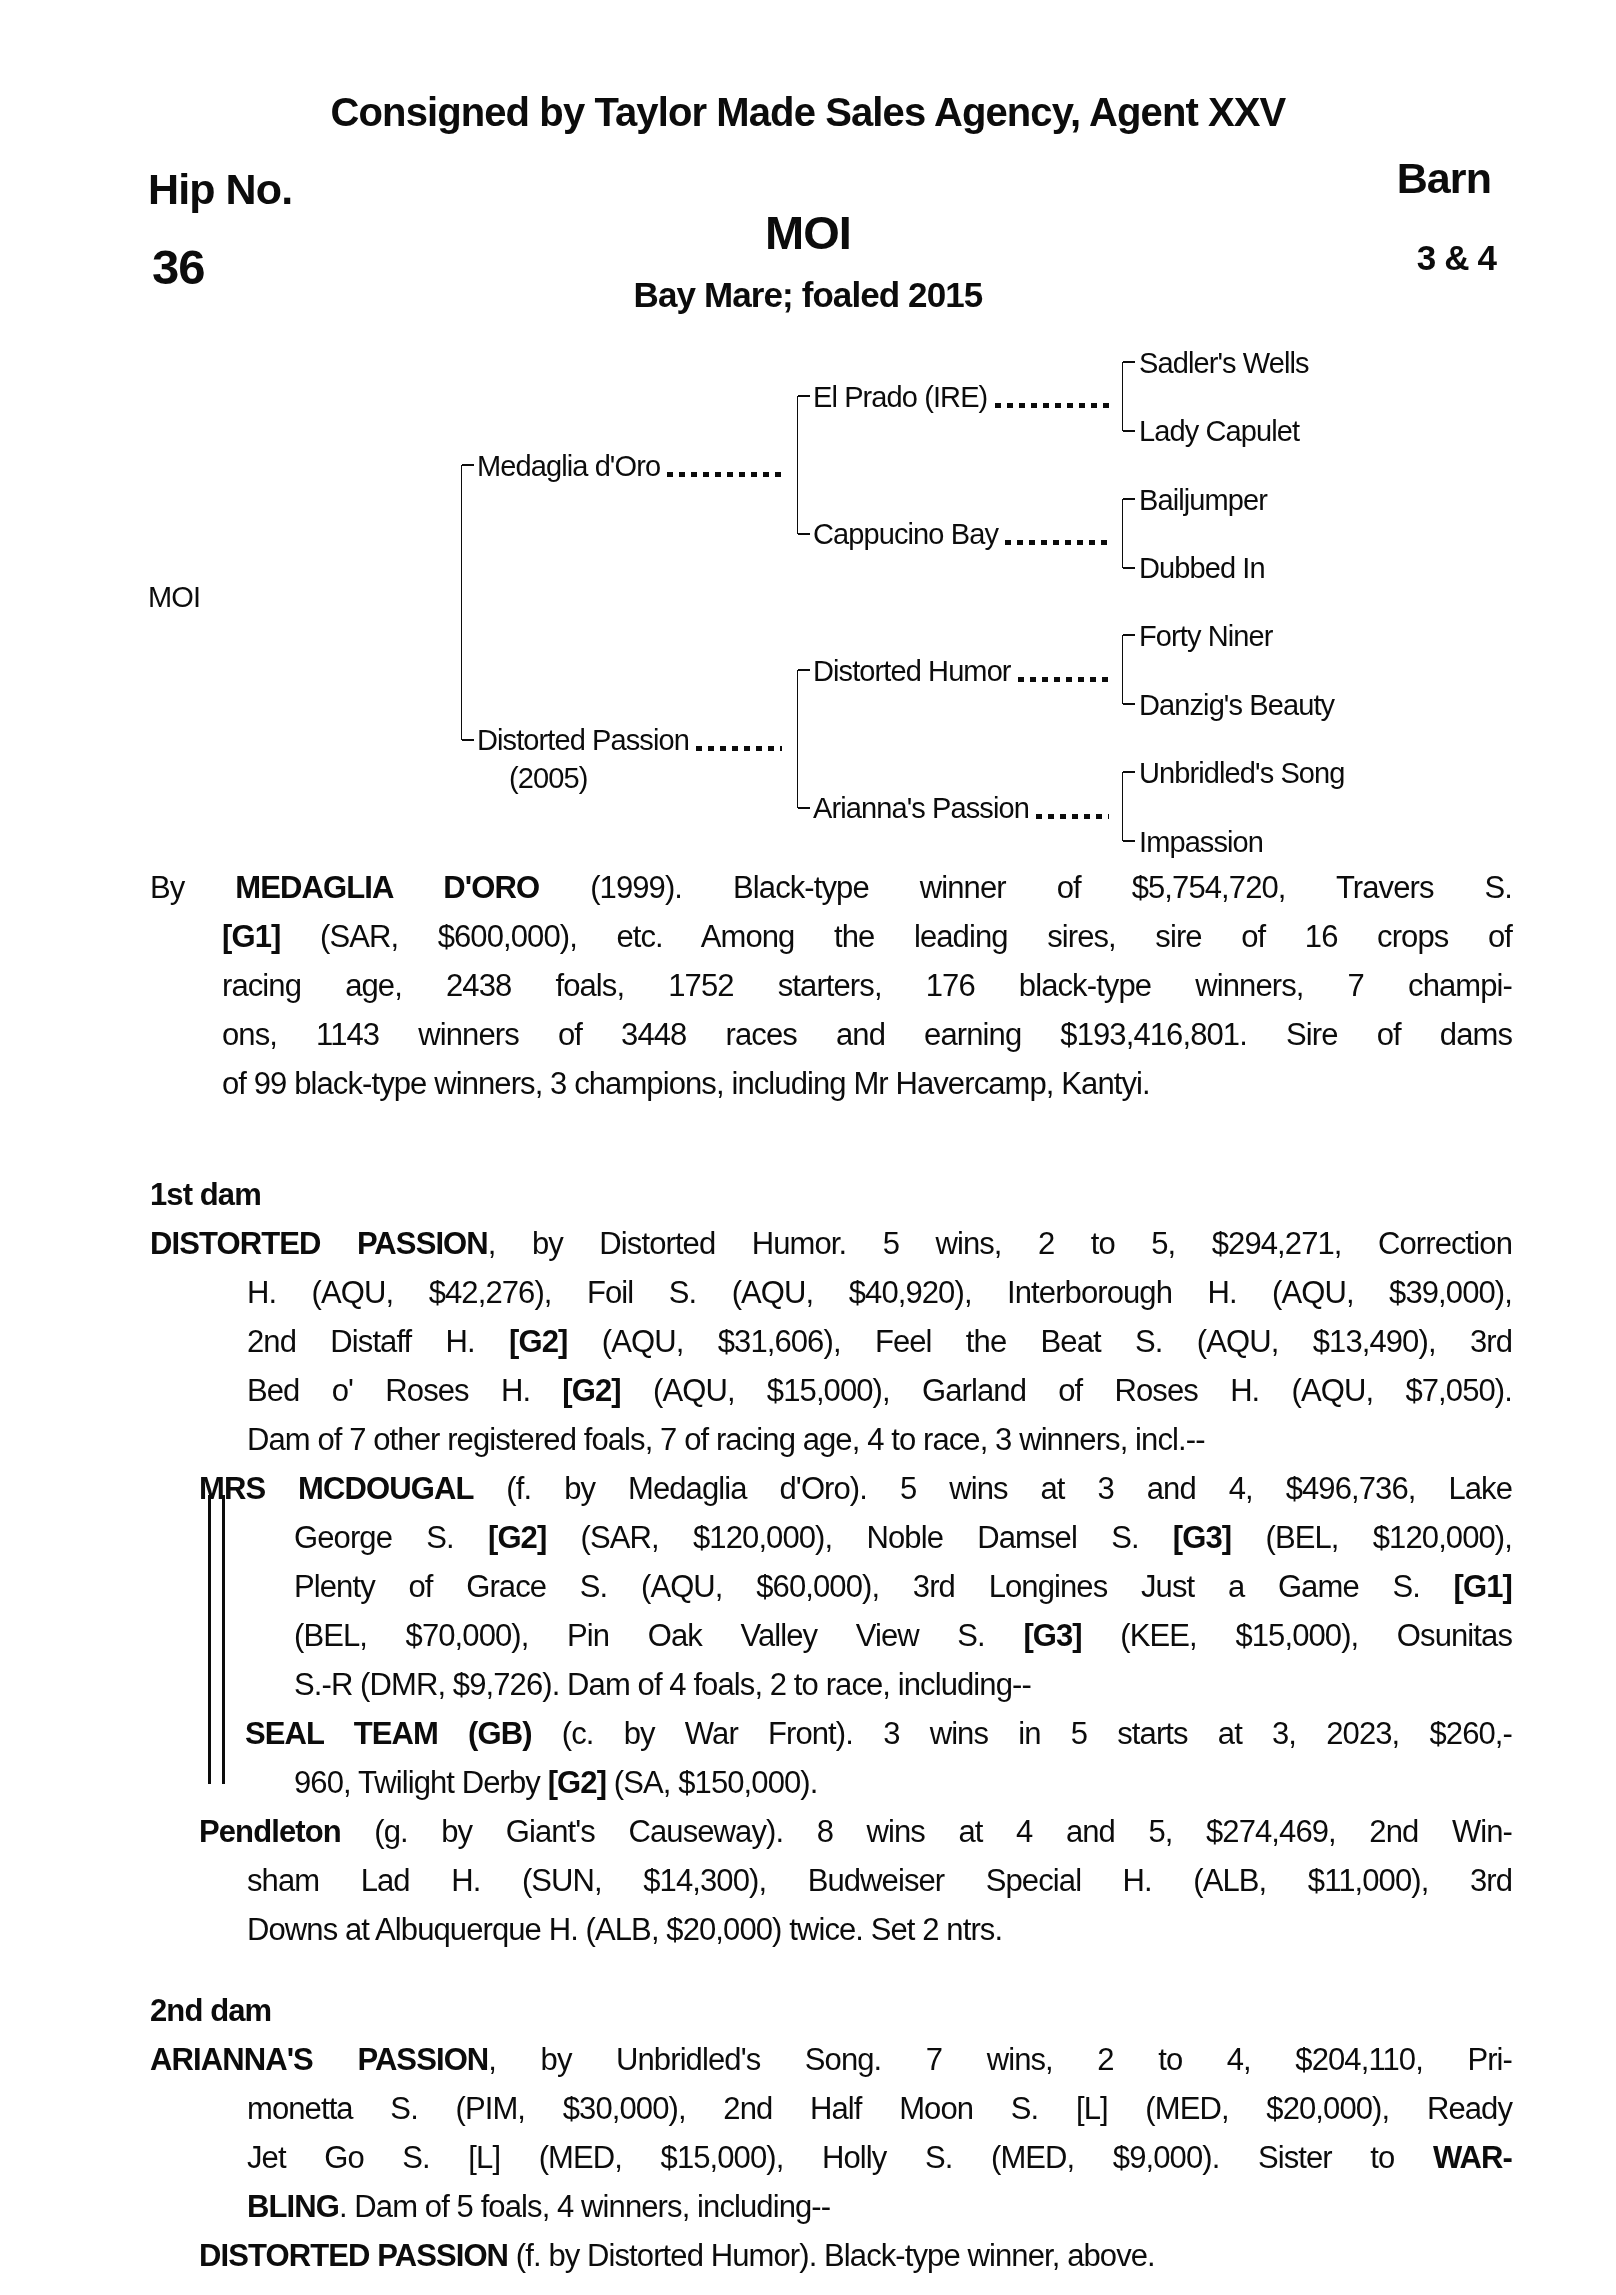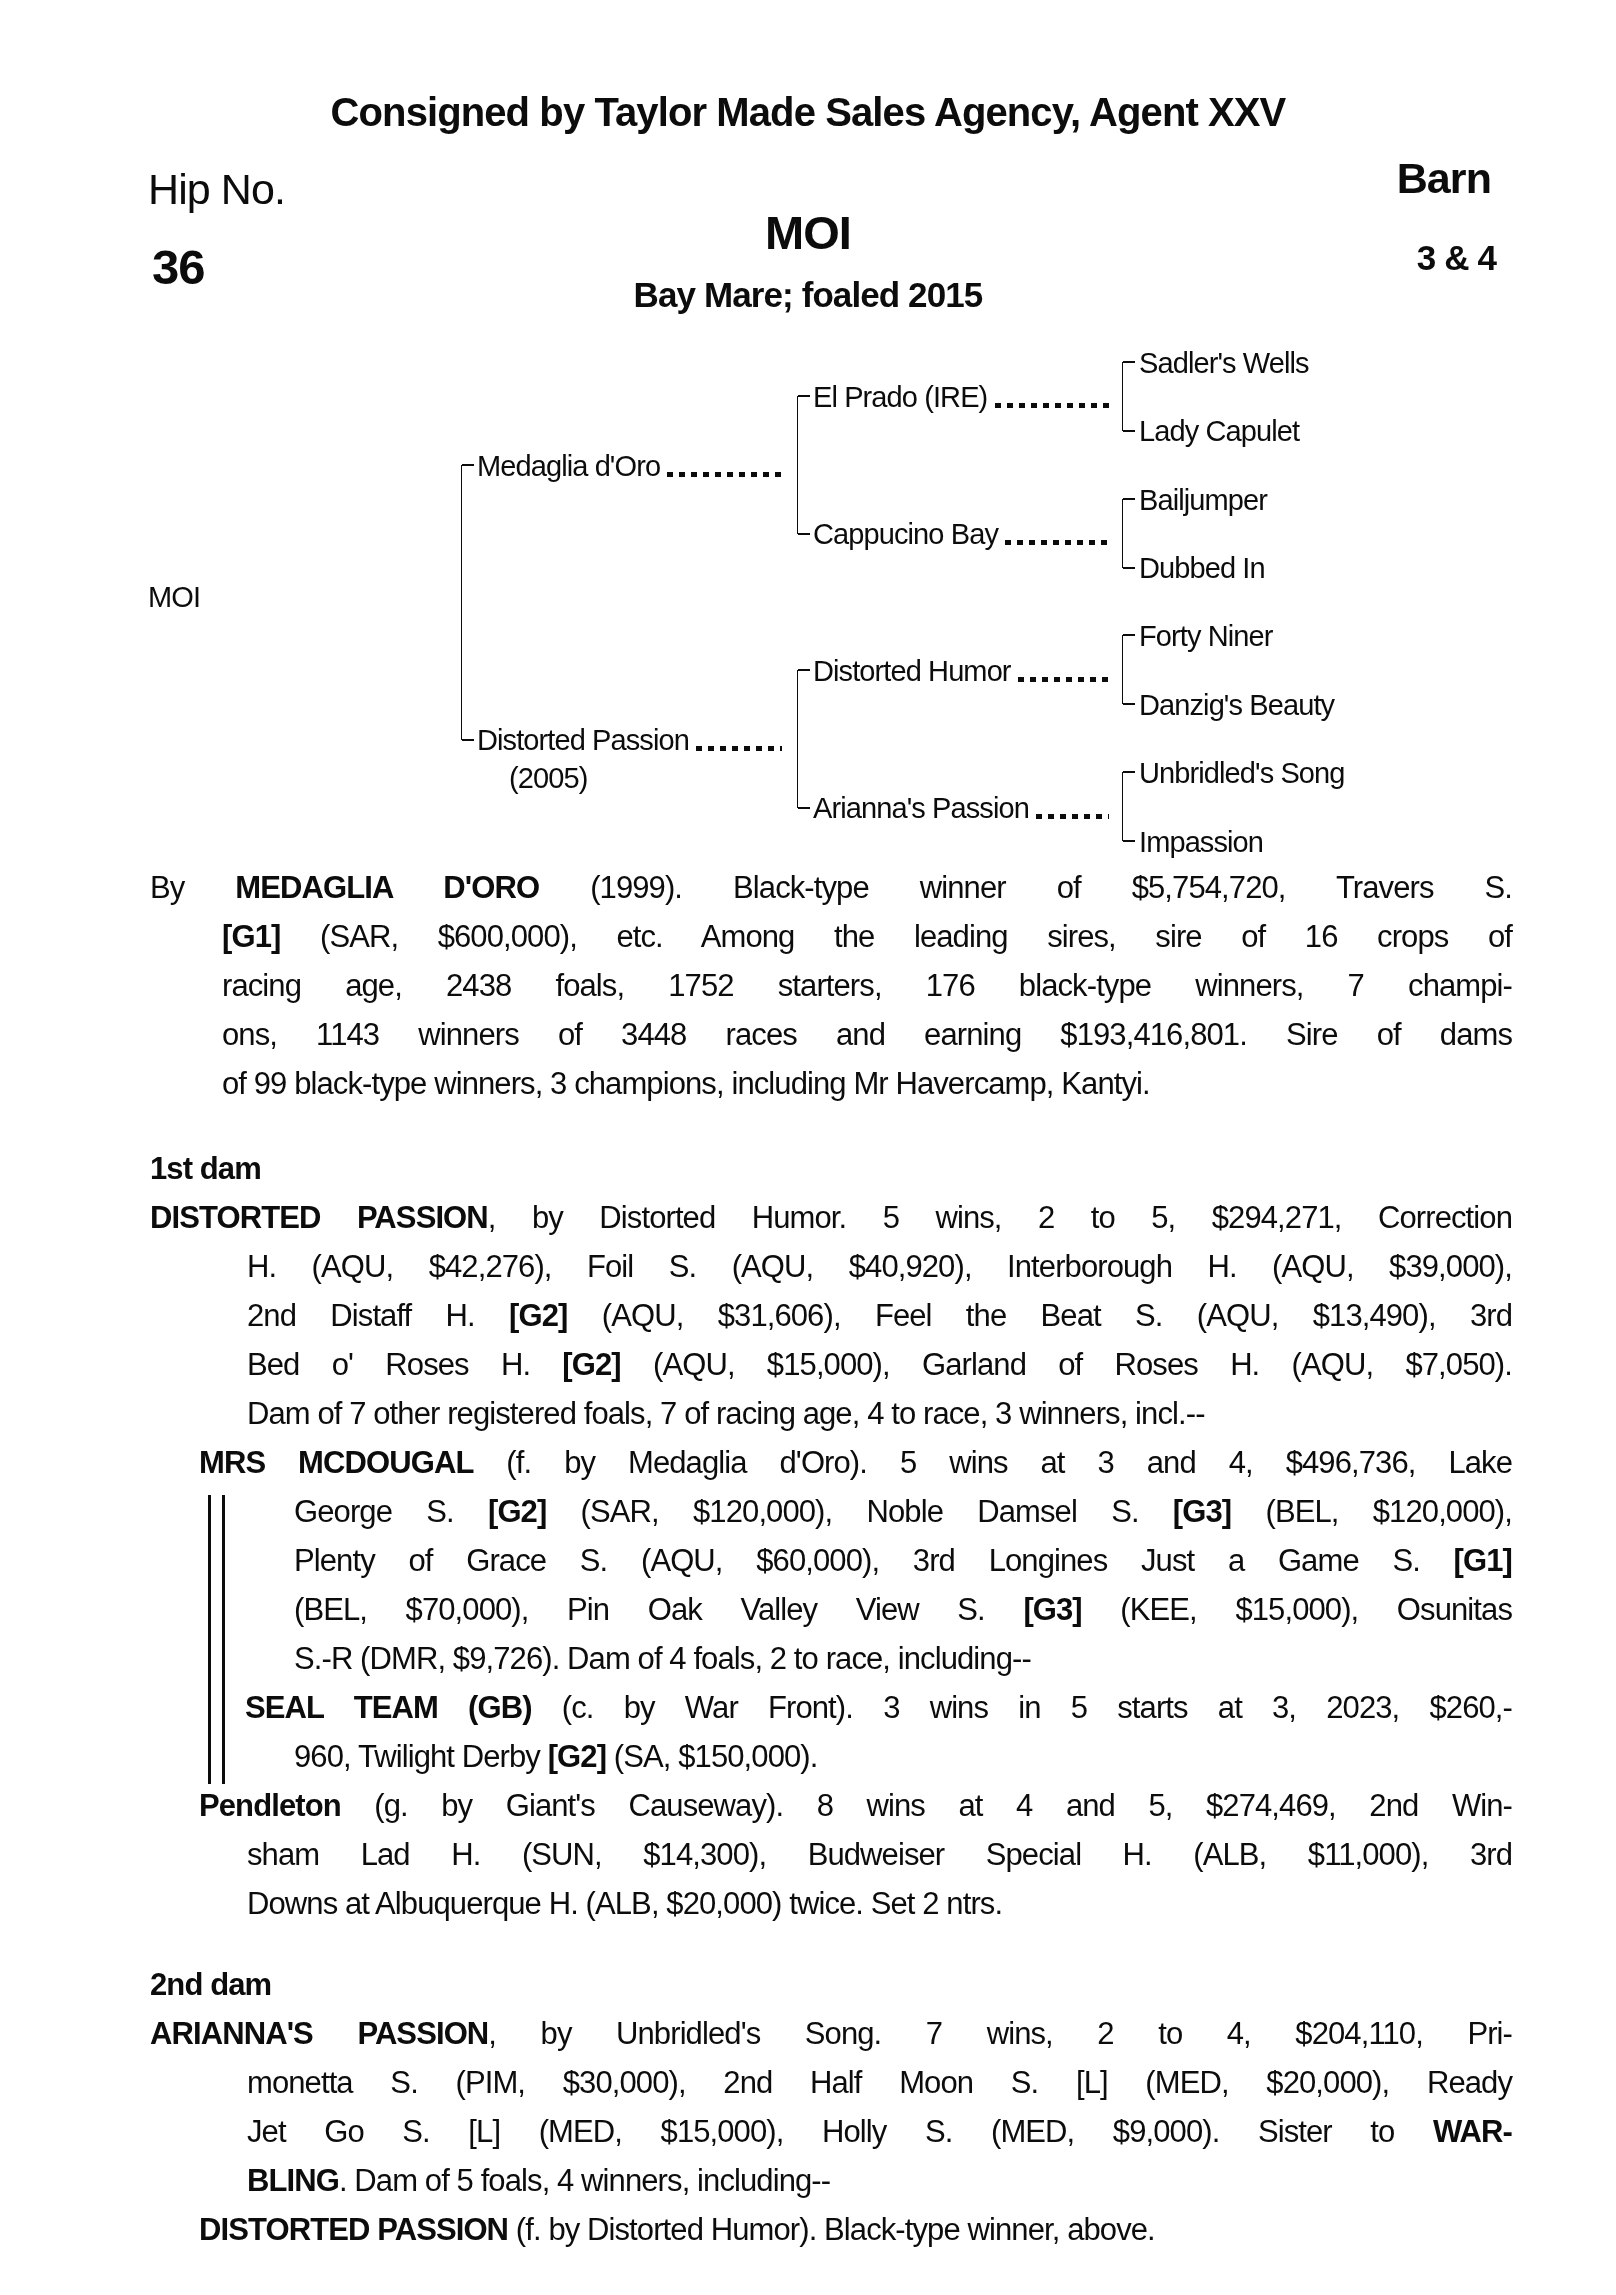--- a/index.html
+++ b/index.html
@@ -1,21 +1,21 @@
 <!DOCTYPE html>
 <html style="font-size:7.3px"><head>
 <meta charset="utf-8">
 <style>
   html,body{margin:0;padding:0;background:#e8e8e8;}
   .page{position:relative;width:1616px;height:3227px;background:#ffffff;color:#0c0c0c;
         font-family:"Liberation Sans", sans-serif;letter-spacing:-0.9px;overflow:hidden;}
   b{font-weight:bold;}
   
   .consigned{position:absolute;left:0;right:0;top:90px;text-align:center;font-weight:bold;font-size:40px;}
-  .hip-label{position:absolute;left:148px;top:165px;font-weight:normal;font-size:43px;}
+  .hip-label{position:absolute;left:148px;top:165px;font-weight:bold;font-size:43px;}
   .hip-number{position:absolute;left:152px;top:239px;font-weight:bold;font-size:49px;}
   .barn-label{position:absolute;right:125px;top:154px;font-weight:bold;font-size:43px;text-align:center;}
   .barn-number{position:absolute;right:120px;top:238px;font-weight:bold;font-size:35px;text-align:right;}
   .horse-title{position:absolute;left:0;right:0;top:205px;text-align:center;font-weight:bold;font-size:47px;}
   .horse-desc{position:absolute;left:0;right:0;top:275px;text-align:center;font-weight:bold;font-size:35px;}
   
   .tree{position:absolute;left:0;top:0;width:100%;height:100%;font-size:29px;line-height:36px;}
   .node{position:absolute;display:flex;align-items:baseline;white-space:nowrap;}
   .leader{flex:1;align-self:flex-end;height:5px;margin:0 7.3px 7.3px 7.3px;
           background-image:repeating-linear-gradient(to right,#0c0c0c 0 6px,transparent 6px 12px);}
@@ -49,21 +49,21 @@
   .body-text{position:absolute;left:150px;top:863px;width:1362px;font-size:31px;line-height:49px;}
   .line{white-space:normal;}
   .line.j{text-align:justify;text-align-last:justify;}
   .para.sire{padding-left:72px;}   .para.sire .first{text-indent:-72px;}
   .para.dam{padding-left:97px;}    .para.dam .first{text-indent:-97px;}
   .para.prod{padding-left:97px;}   .para.prod .first{text-indent:-48px;}
   .para.prodbar{padding-left:144px;}.para.prodbar .first{text-indent:-95px;}
   .para.prod2{padding-left:144px;}  .para.prod2 .first{text-indent:-49px;}
   .para.entry{padding-left:49px;}
   .para.head{font-weight:bold;}
-  .mt1{margin-top:36px;} .mt2{margin-top:32px;}
+  .mt1{margin-top:62px;} .mt2{margin-top:32px;}
 </style>
 </head>
 <body>
 
 <div class="page">
 
   <div class="consigned">Consigned by Taylor Made Sales Agency, Agent XXV</div>
   <div class="hip-label">Hip No.</div>
   <div class="hip-number">36</div>
   <div class="barn-label">Barn</div>

